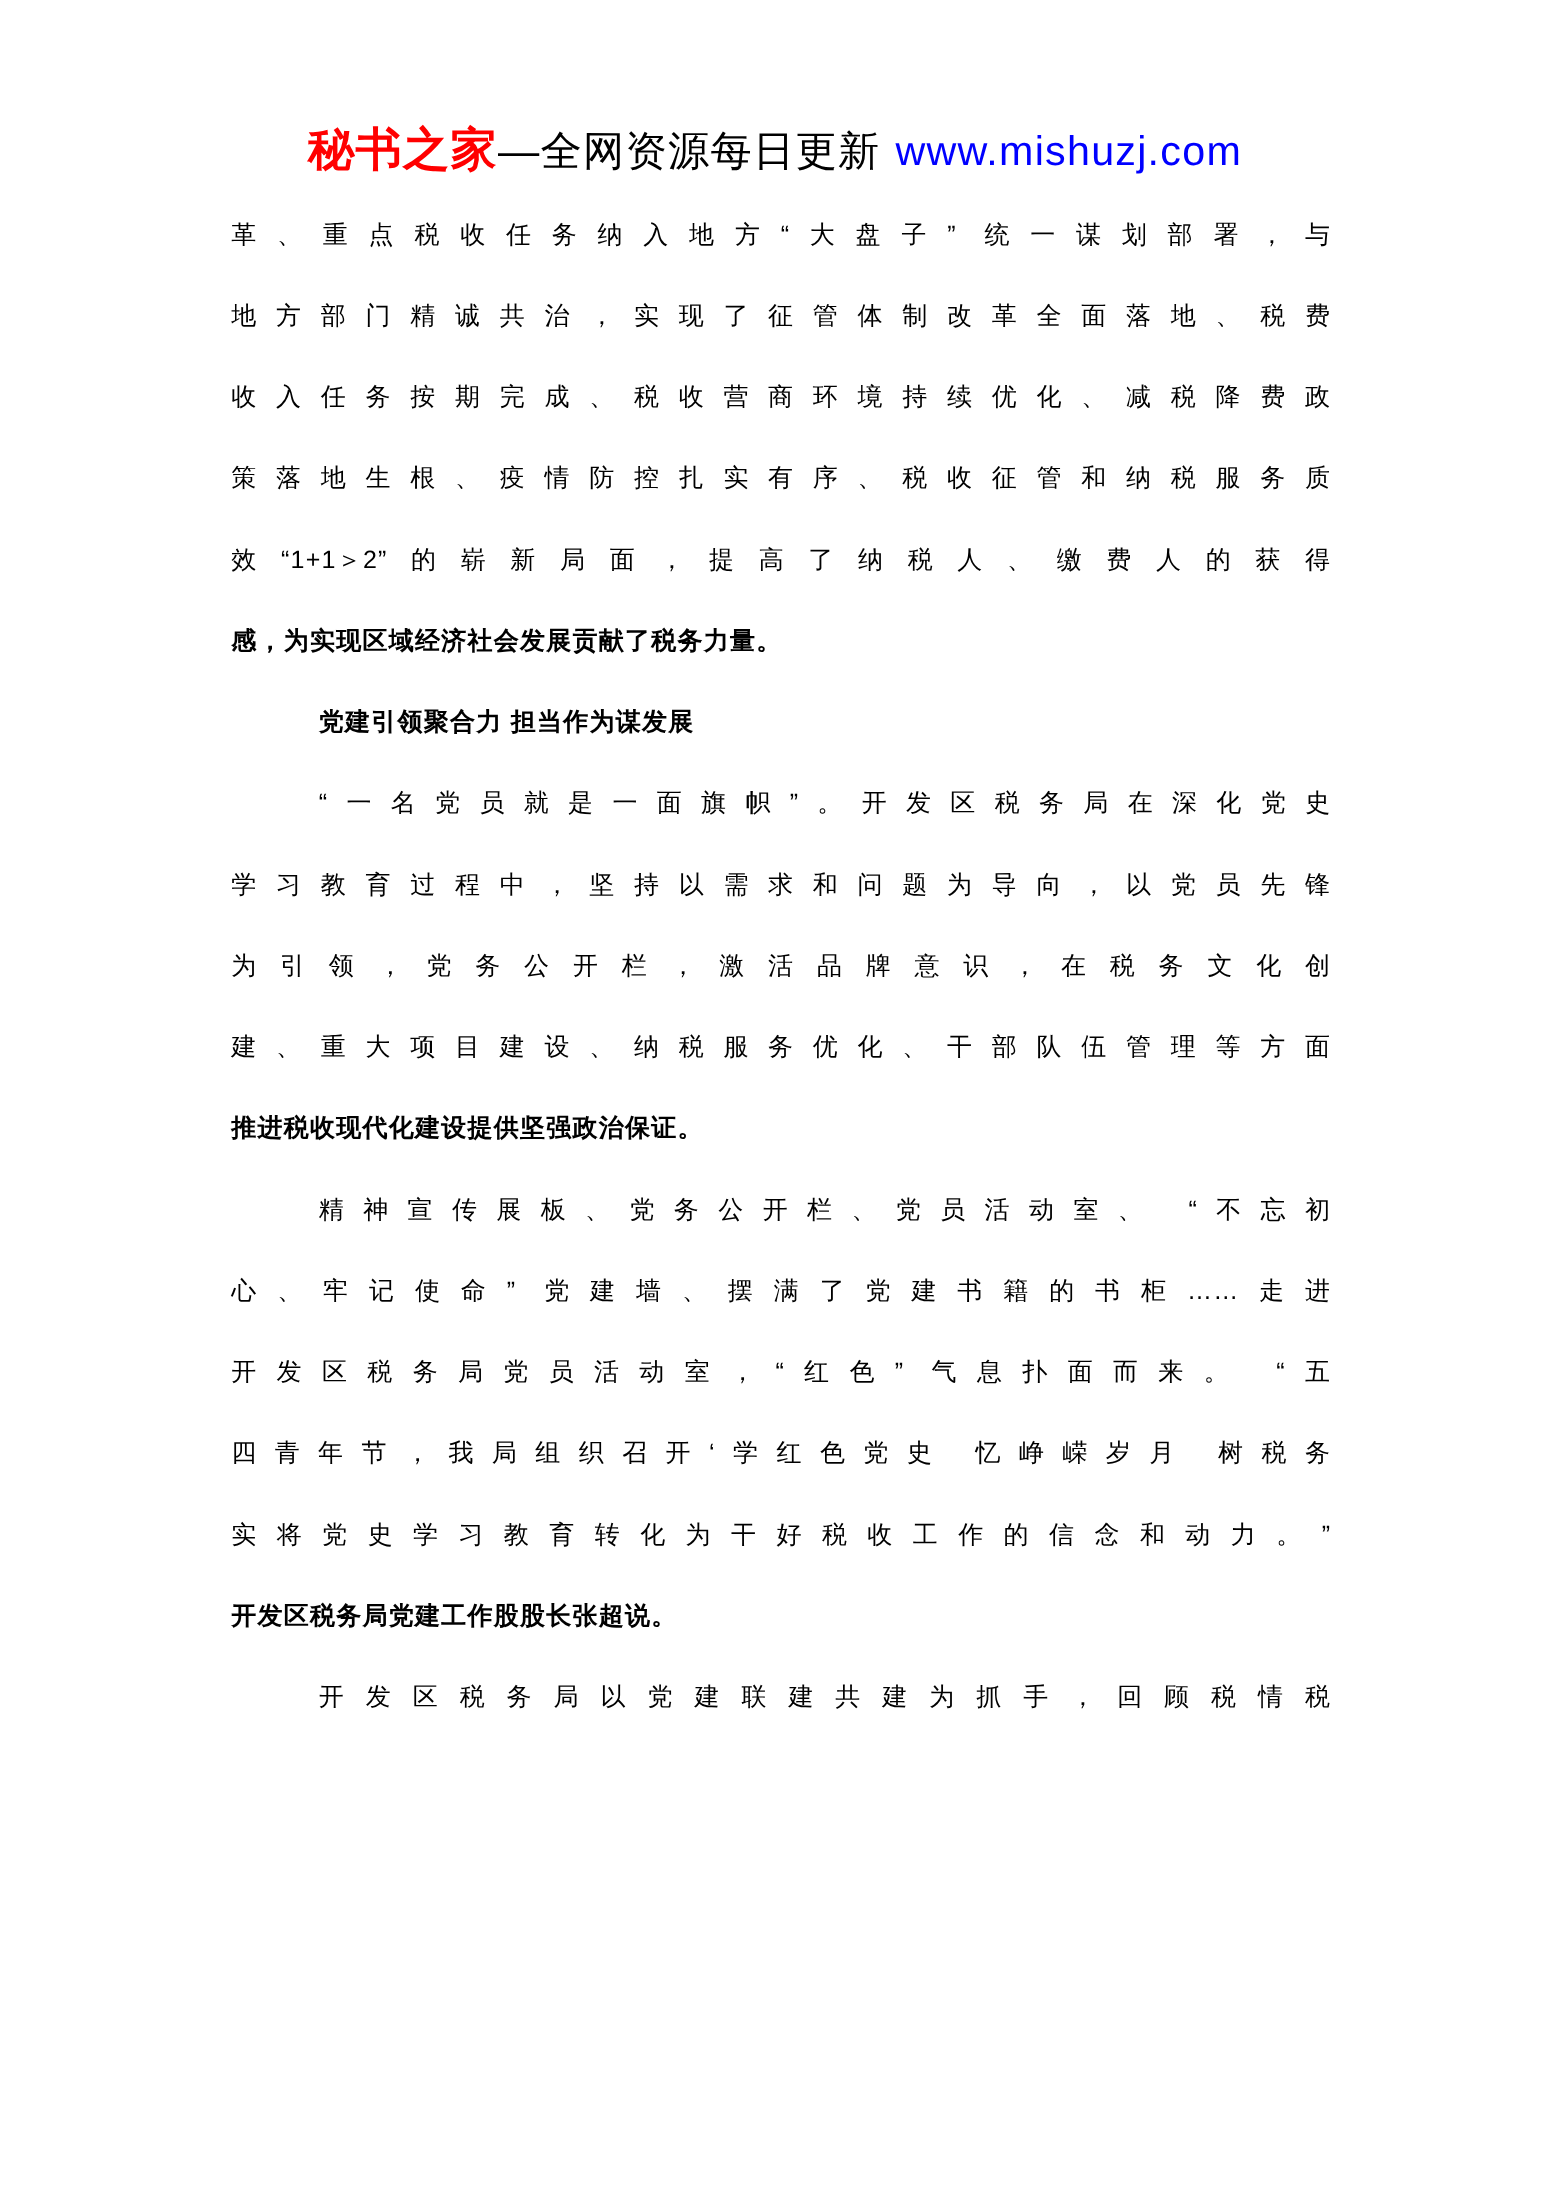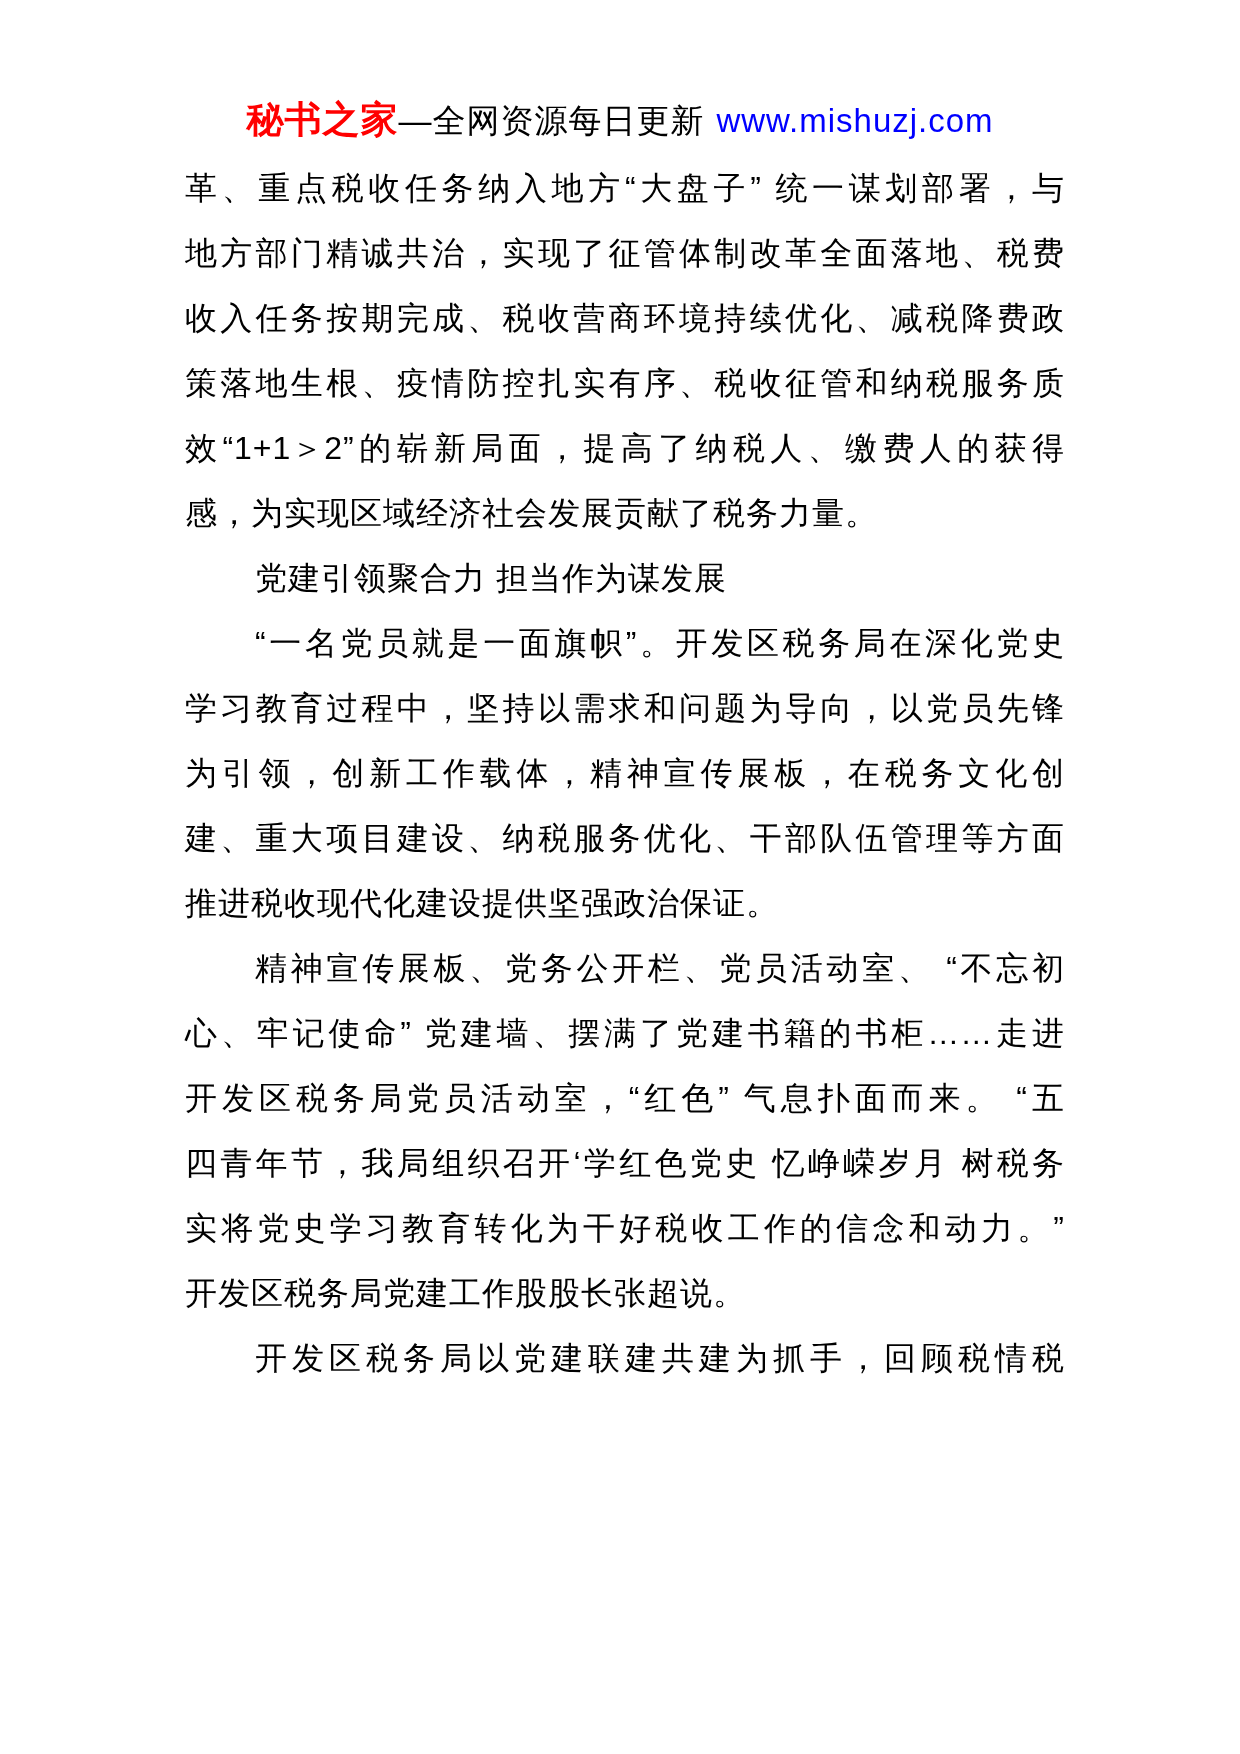--- a/index.html
+++ b/index.html
@@ -42,36 +42,37 @@
   }
   .doc-body {
     position: absolute;
     top: 156px;
     left: 185px;
     width: 880px;
   }
   .line {
     height: 65px;
     line-height: 65px;
-    font-size: 32px;
+    font-size: 20px;
     letter-spacing: 1px;
     white-space: nowrap;
     text-align: justify;
     color: #000000;
   }
   
   .line.fill {
     white-space: normal;
     text-align: justify;
     text-align-last: justify;
   }
   .line.endline {
     white-space: normal;
     text-align: left;
     text-align-last: left;
+    font-weight: bold;
   }
   .line.indent {
     text-indent: 70px;
   }
 </style>
 </head>
 <body>
 
 <div class="page">
 
@@ -82,21 +83,21 @@
   <div class="doc-body">
       <div class="line fill">革、重点税收任务纳入地方“大盘子” 统一谋划部署，与</div>
       <div class="line fill">地方部门精诚共治，实现了征管体制改革全面落地、税费</div>
       <div class="line fill">收入任务按期完成、税收营商环境持续优化、减税降费政</div>
       <div class="line fill">策落地生根、疫情防控扎实有序、税收征管和纳税服务质</div>
       <div class="line fill">效“1+1＞2”的崭新局面，提高了纳税人、缴费人的获得</div>
       <div class="line endline">感，为实现区域经济社会发展贡献了税务力量。</div>
       <div class="line endline indent">党建引领聚合力 担当作为谋发展</div>
       <div class="line fill indent">“一名党员就是一面旗帜”。开发区税务局在深化党史</div>
       <div class="line fill">学习教育过程中，坚持以需求和问题为导向，以党员先锋</div>
-      <div class="line fill">为引领，创新工作载体，精神宣传展板，在税务文化创</div>
+      <div class="line fill">为引领，党务公开栏，激活品牌意识，在税务文化创</div>
       <div class="line fill">建、重大项目建设、纳税服务优化、干部队伍管理等方面</div>
       <div class="line endline">推进税收现代化建设提供坚强政治保证。</div>
       <div class="line fill indent">精神宣传展板、党务公开栏、党员活动室、 “不忘初</div>
       <div class="line fill">心、牢记使命” 党建墙、摆满了党建书籍的书柜……走进</div>
       <div class="line fill">开发区税务局党员活动室，“红色” 气息扑面而来。 “五</div>
       <div class="line fill">四青年节，我局组织召开‘学红色党史 忆峥嵘岁月 树税务</div>
       <div class="line fill">实将党史学习教育转化为干好税收工作的信念和动力。”</div>
       <div class="line endline">开发区税务局党建工作股股长张超说。</div>
       <div class="line fill indent">开发区税务局以党建联建共建为抓手，回顾税情税</div>
     </div>

